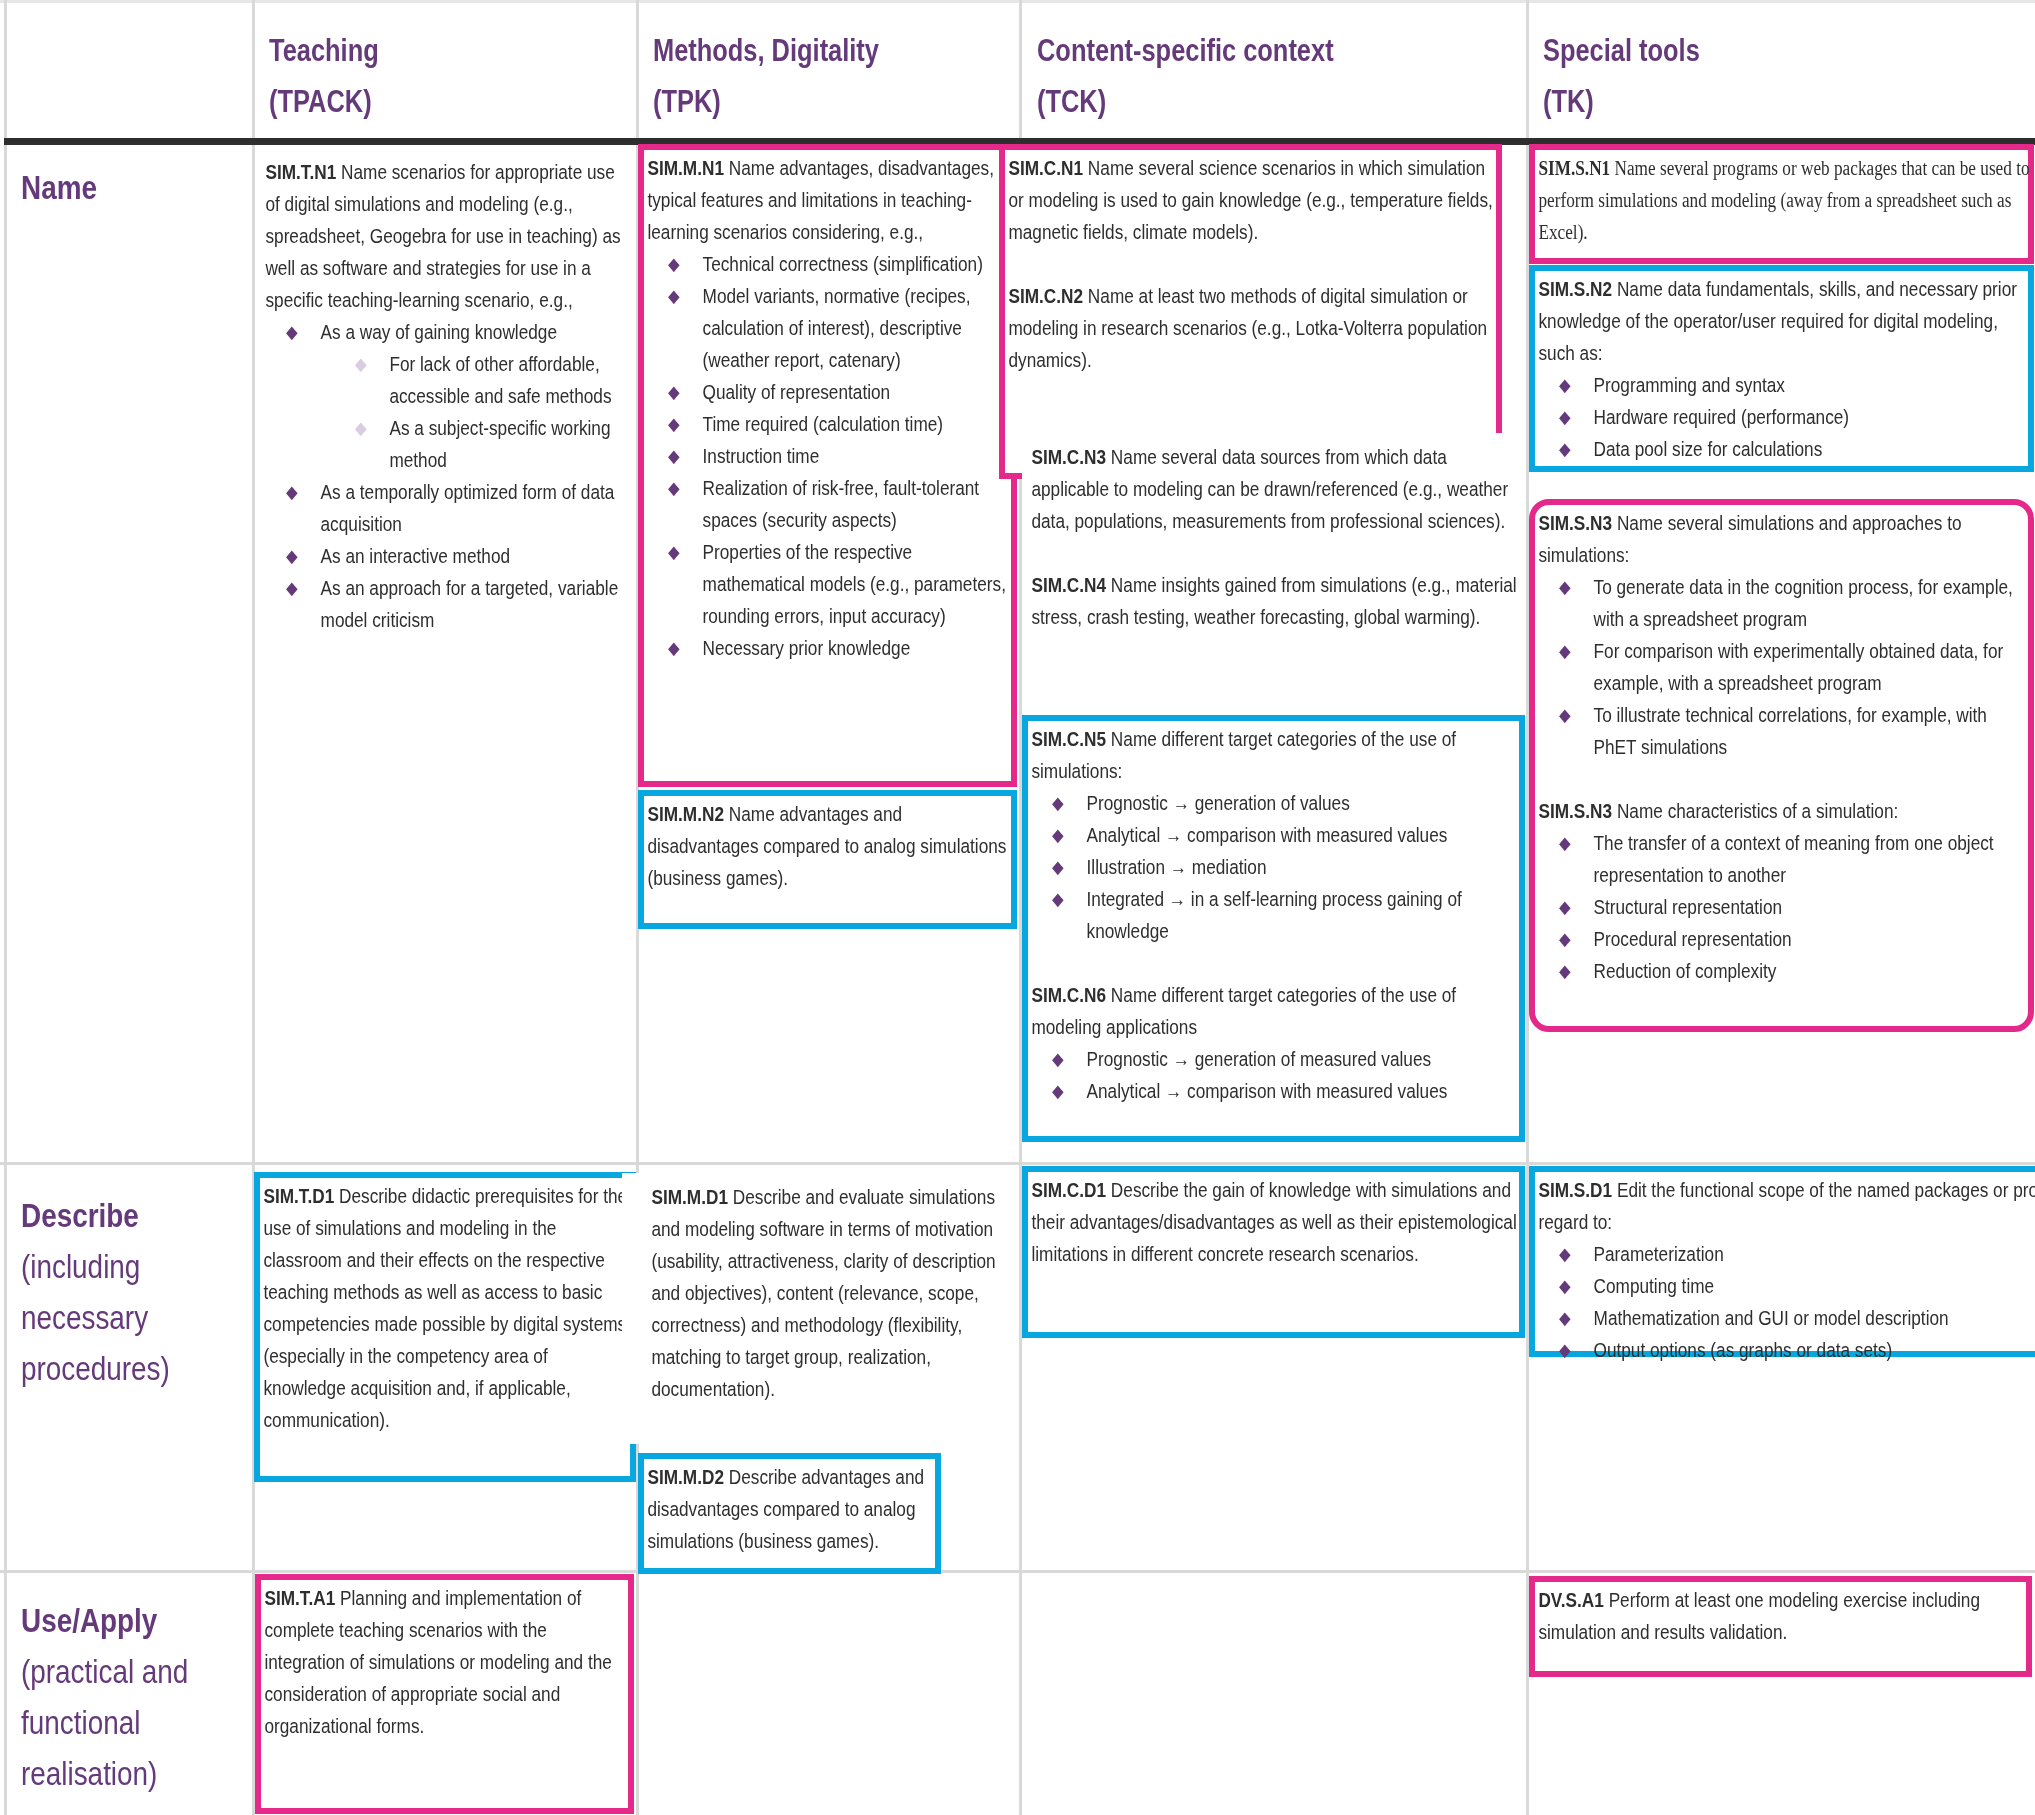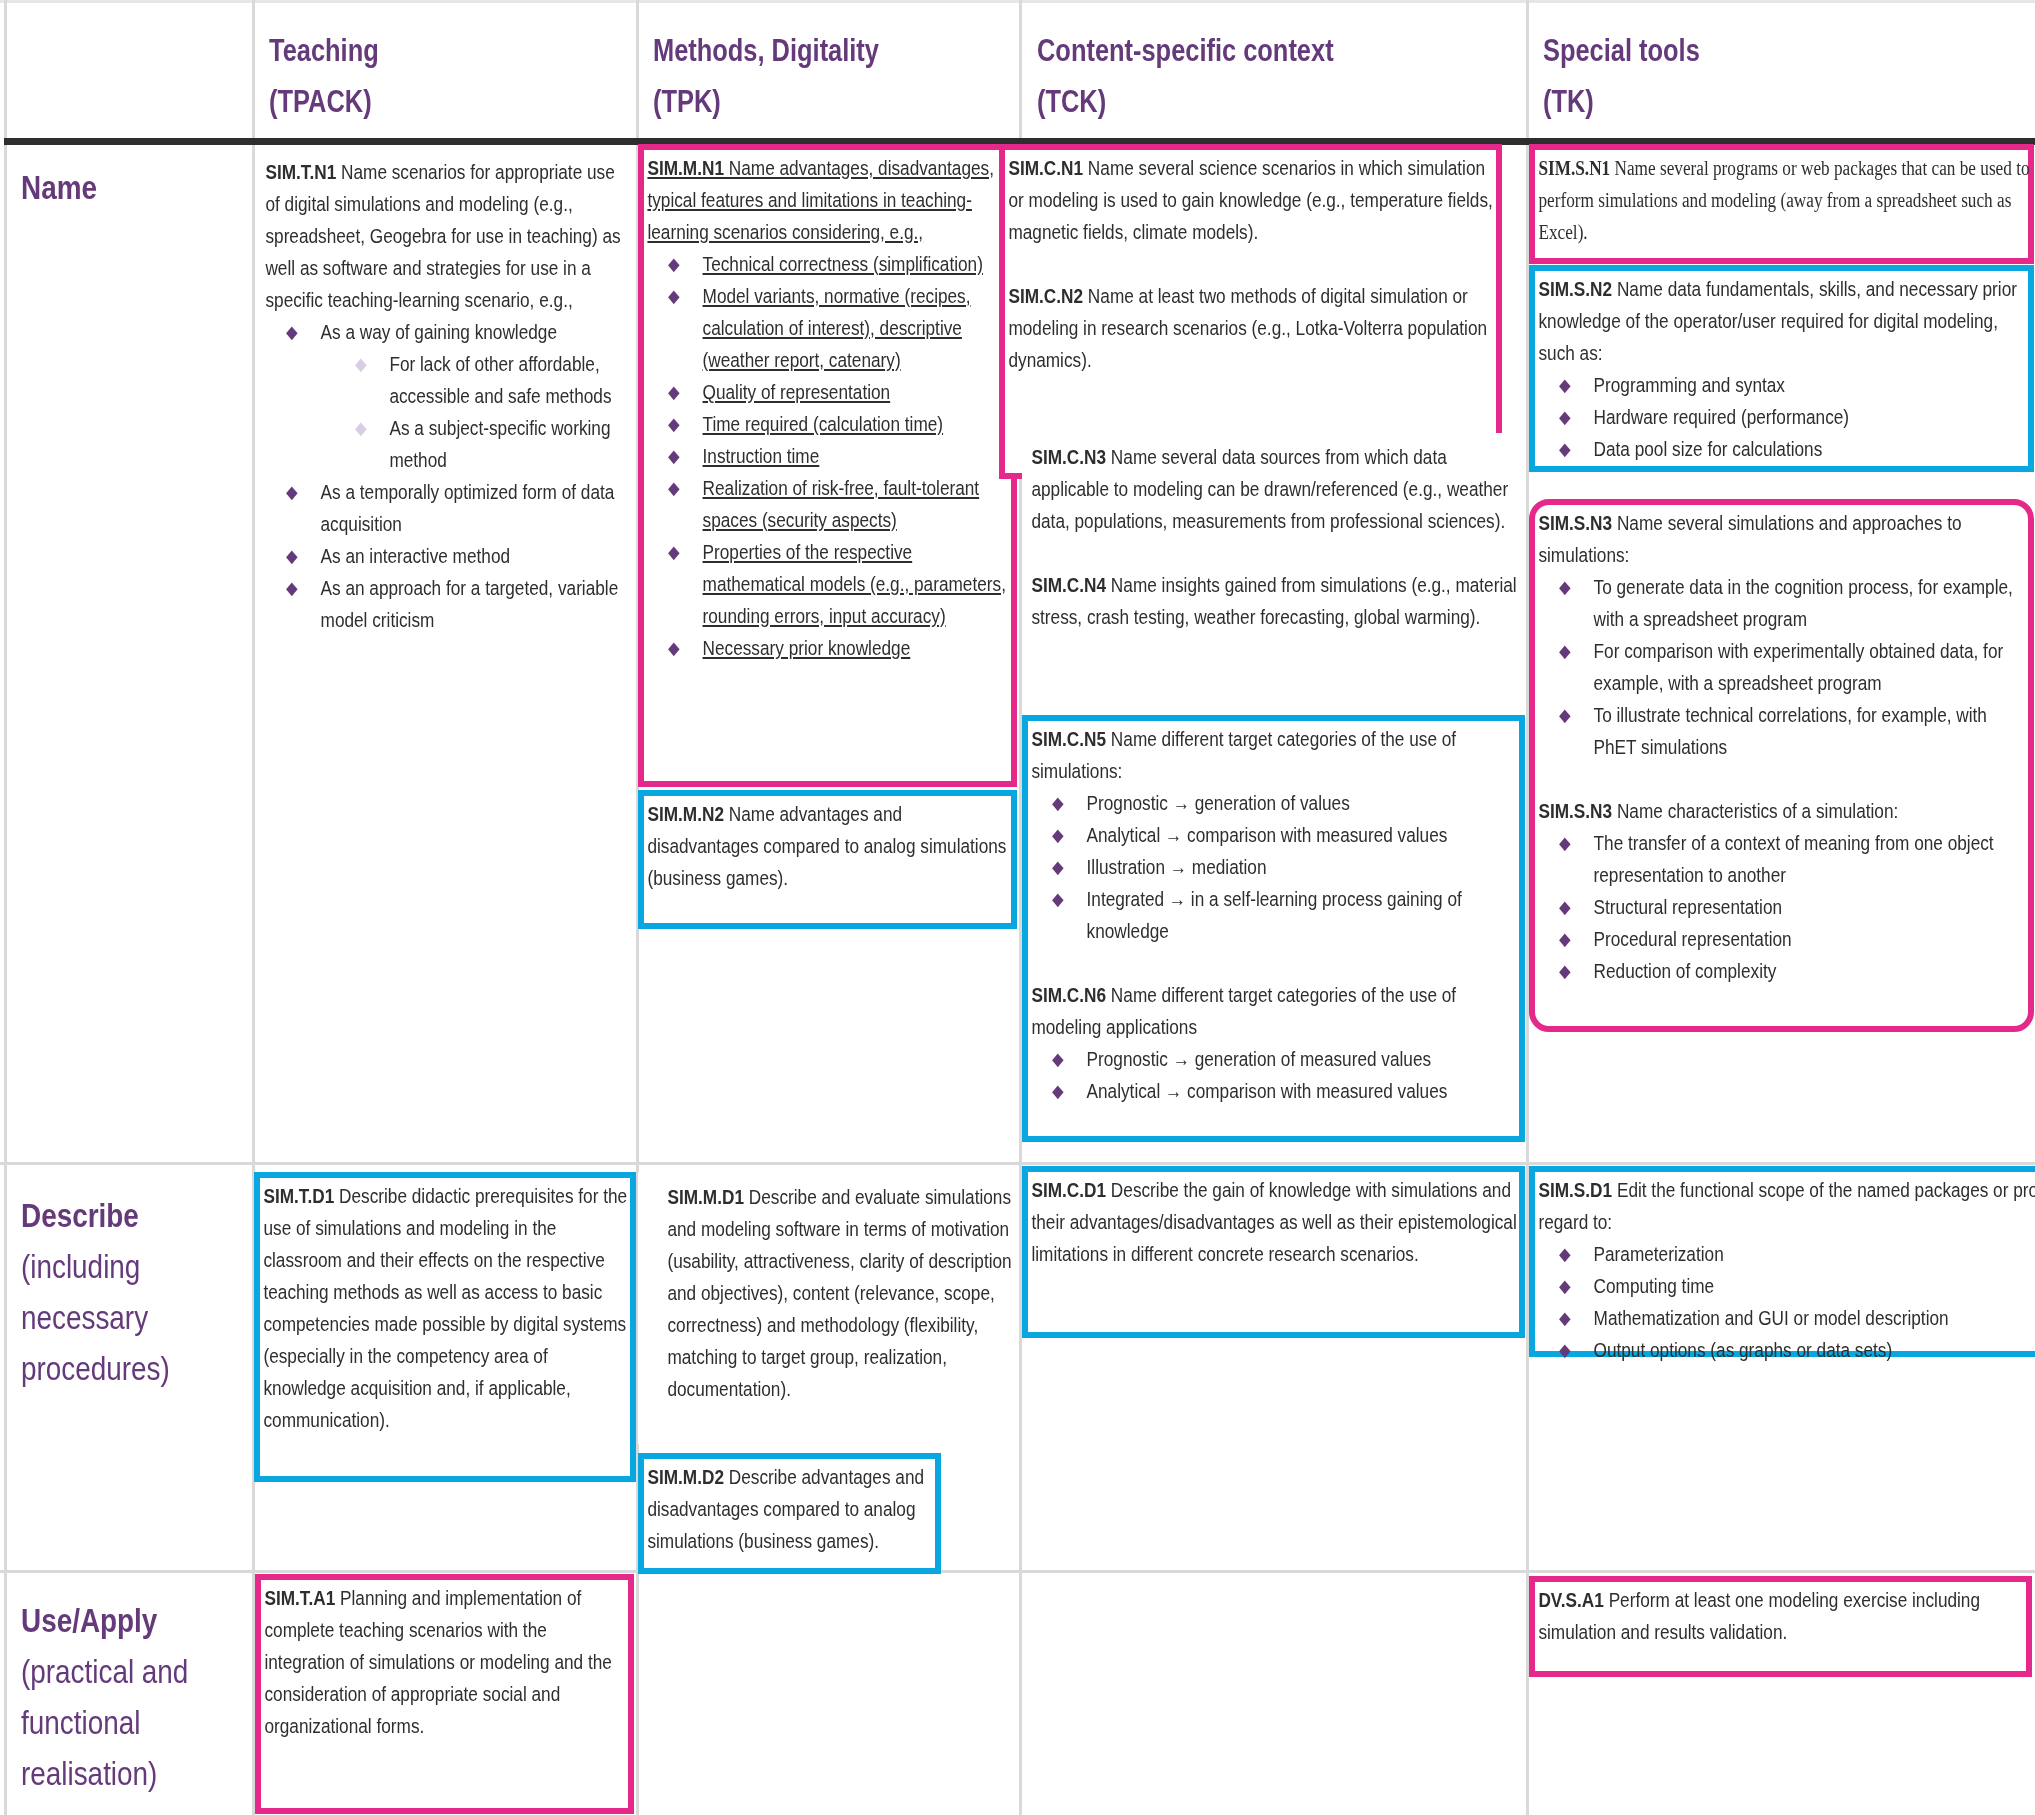--- a/index.html
+++ b/index.html
@@ -108,21 +108,21 @@
               <li>For lack of other affordable, accessible and safe methods</li>
               <li>As a subject-specific working method</li>
             </ul></li>
           <li>As a temporally optimized form of data acquisition</li>
           <li>As an interactive method</li>
           <li>As an approach for a targeted, variable model criticism</li>
         </ul>
       </div>
     </div>
   </div>
-<div class="cell pink" style="left:638px;top:144px;width:379px;height:643px;text-decoration:underline;">
+<div class="cell pink" style="left:638px;top:144px;width:379px;height:643px;">
     <div class="inner">
       <div class="block">
         <div><span class="code">SIM.M.N1</span><span> Name advantages, disadvantages, typical features and limitations in teaching-learning scenarios considering, e.g.,</span></div>
         <ul class="items">
           <li>Technical correctness (simplification)</li>
           <li>Model variants, normative (recipes, calculation of interest), descriptive (weather report, catenary)</li>
           <li>Quality of representation</li>
           <li>Time required (calculation time)</li>
           <li>Instruction time</li>
           <li>Realization of risk-free, fault-tolerant spaces (security aspects)</li>
@@ -219,21 +219,21 @@
       </div>
     </div>
   </div>
 <div class="cell blue" style="left:254px;top:1172px;width:382px;height:310px;">
     <div class="inner">
       <div class="block">
         <div><span class="code">SIM.T.D1</span><span> Describe didactic prerequisites for the use of simulations and modeling in the classroom and their effects on the respective teaching methods as well as access to basic competencies made possible by digital systems (especially in the competency area of knowledge acquisition and, if applicable, communication).</span></div>
       </div>
     </div>
   </div>
-<div class="cell plain" style="left:638px;top:1173px;width:379px;height:271px;padding-left:20px;">
+<div class="cell plain" style="left:622px;top:1173px;width:379px;height:271px;padding-left:20px;">
     <div class="inner">
       <div class="block">
         <div><span class="code">SIM.M.D1</span><span> Describe and evaluate simulations and modeling software in terms of motivation (usability, attractiveness, clarity of description and objectives), content (relevance, scope, correctness) and methodology (flexibility, matching to target group, realization, documentation).</span></div>
       </div>
     </div>
   </div>
 <div class="cell blue" style="left:638px;top:1453px;width:303px;height:121px;">
     <div class="inner">
       <div class="block">
         <div><span class="code">SIM.M.D2</span><span> Describe advantages and disadvantages compared to analog simulations (business games).</span></div>

